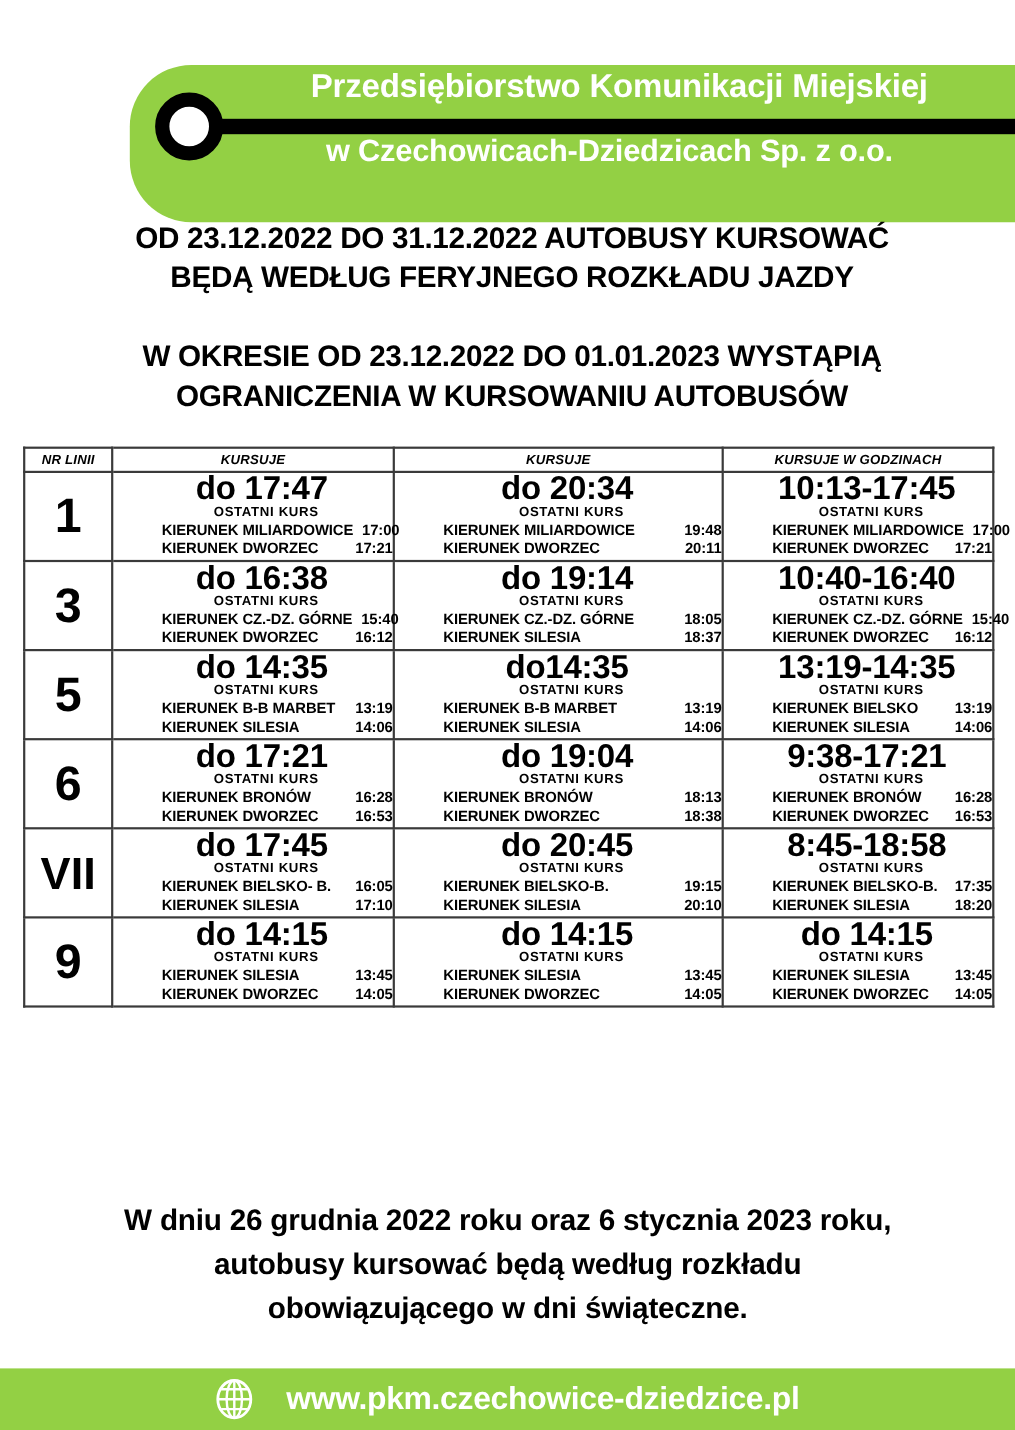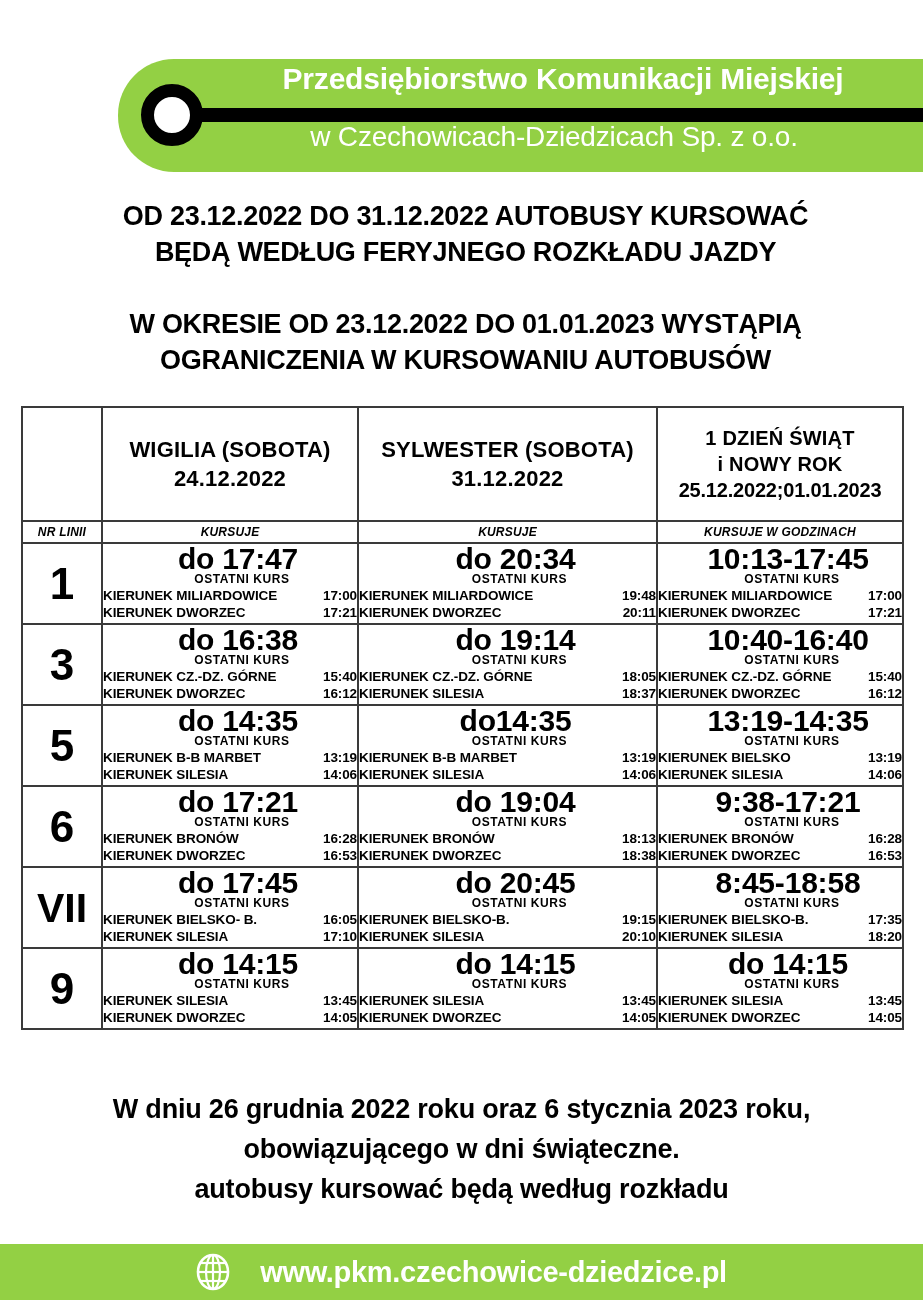--- a/index.html
+++ b/index.html
@@ -16,21 +16,21 @@
     overflow: hidden;
     position: relative;
   }
 
   
   .header-banner {
     position: absolute;
     left: 118px;
     top: 59px;
     width: 805px;
-    height: 113px;
+    height: 143px;
     background: #93d044;
     border-radius: 56px 0 0 56px;
     overflow: hidden;
   }
   .header-logo {
     position: absolute;
     left: 23px;
     top: 25px;
     width: 62px;
     height: 62px;
@@ -62,21 +62,21 @@
     white-space: nowrap;
     z-index: 4;
   }
   .header-line2 {
     position: absolute;
     left: 86px;
     top: 62px;
     width: 700px;
     text-align: center;
     color: #ffffff;
-    font-weight: normal;
+    font-weight: bold;
     font-size: 28px;
     letter-spacing: -0.2px;
     white-space: nowrap;
     z-index: 4;
   }
 
   
   .notice {
     position: absolute;
     left: 4px;
@@ -171,21 +171,21 @@
   .dir-row {
     display: flex;
     justify-content: space-between;
     align-items: baseline;
     font-weight: bold;
     font-size: 13.5px;
     line-height: 17px;
     letter-spacing: -0.1px;
     white-space: nowrap;
   }
-  .dir-name { text-align: left; }
+  .dir-name { text-align: left; margin-left: 44px; }
   .dir-time { text-align: right; padding-left: 8px; }
 
   
   .footer-note {
     position: absolute;
     left: 0;
     top: 1089px;
     width: 923px;
     text-align: center;
     font-weight: bold;
@@ -243,36 +243,20 @@
 
 <table class="sched-table">
   <colgroup>
     <col class="col-nr">
     <col class="col-day1">
     <col class="col-day2">
     <col class="col-day3">
   </colgroup>
   <thead>
     <tr>
-      <th class="head-cell"></th>
-      <th class="head-cell">
-        <div>WIGILIA (SOBOTA)</div>
-        <div class="hdate">24.12.2022</div>
-      </th>
-      <th class="head-cell">
-        <div>SYLWESTER (SOBOTA)</div>
-        <div class="hdate">31.12.2022</div>
-      </th>
-      <th class="head-cell triple">
-        <div>1 DZIEŃ ŚWIĄT</div>
-        <div>i NOWY ROK</div>
-        <div class="hdate3">25.12.2022;01.01.2023</div>
-      </th>
-    </tr>
-    <tr>
       <td class="sub-cell">NR LINII</td>
       <td class="sub-cell">KURSUJE</td>
       <td class="sub-cell">KURSUJE</td>
       <td class="sub-cell">KURSUJE W GODZINACH</td>
     </tr>
   </thead>
   <tbody>
 
     <tr>
       <td class="line-no">1</td>
@@ -512,22 +496,22 @@
           <span class="dir-time">14:05</span>
         </div>
       </td>
     </tr>
 
   </tbody>
 </table>
 
 <div class="footer-note">
   <div>W dniu 26  grudnia 2022 roku oraz 6 stycznia 2023 roku,</div>
+  <div>autobusy kursować będą według rozkładu</div>
   <div>obowiązującego w dni świąteczne.</div>
-  <div>autobusy kursować będą według rozkładu</div>
 </div>
 
 <div class="footer-bar">
   <svg class="globe-icon" viewBox="0 0 34 38" aria-hidden="true">
     <ellipse cx="17" cy="19" rx="15" ry="17" fill="none" stroke="#ffffff" stroke-width="2.6"></ellipse>
     <ellipse cx="17" cy="19" rx="7" ry="17" fill="none" stroke="#ffffff" stroke-width="2.2"></ellipse>
     <line x1="2" y1="19" x2="32" y2="19" stroke="#ffffff" stroke-width="2.2"></line>
     <line x1="5" y1="10" x2="29" y2="10" stroke="#ffffff" stroke-width="2.2"></line>
     <line x1="5" y1="28" x2="29" y2="28" stroke="#ffffff" stroke-width="2.2"></line>
     <line x1="17" y1="2" x2="17" y2="36" stroke="#ffffff" stroke-width="2.2"></line>

